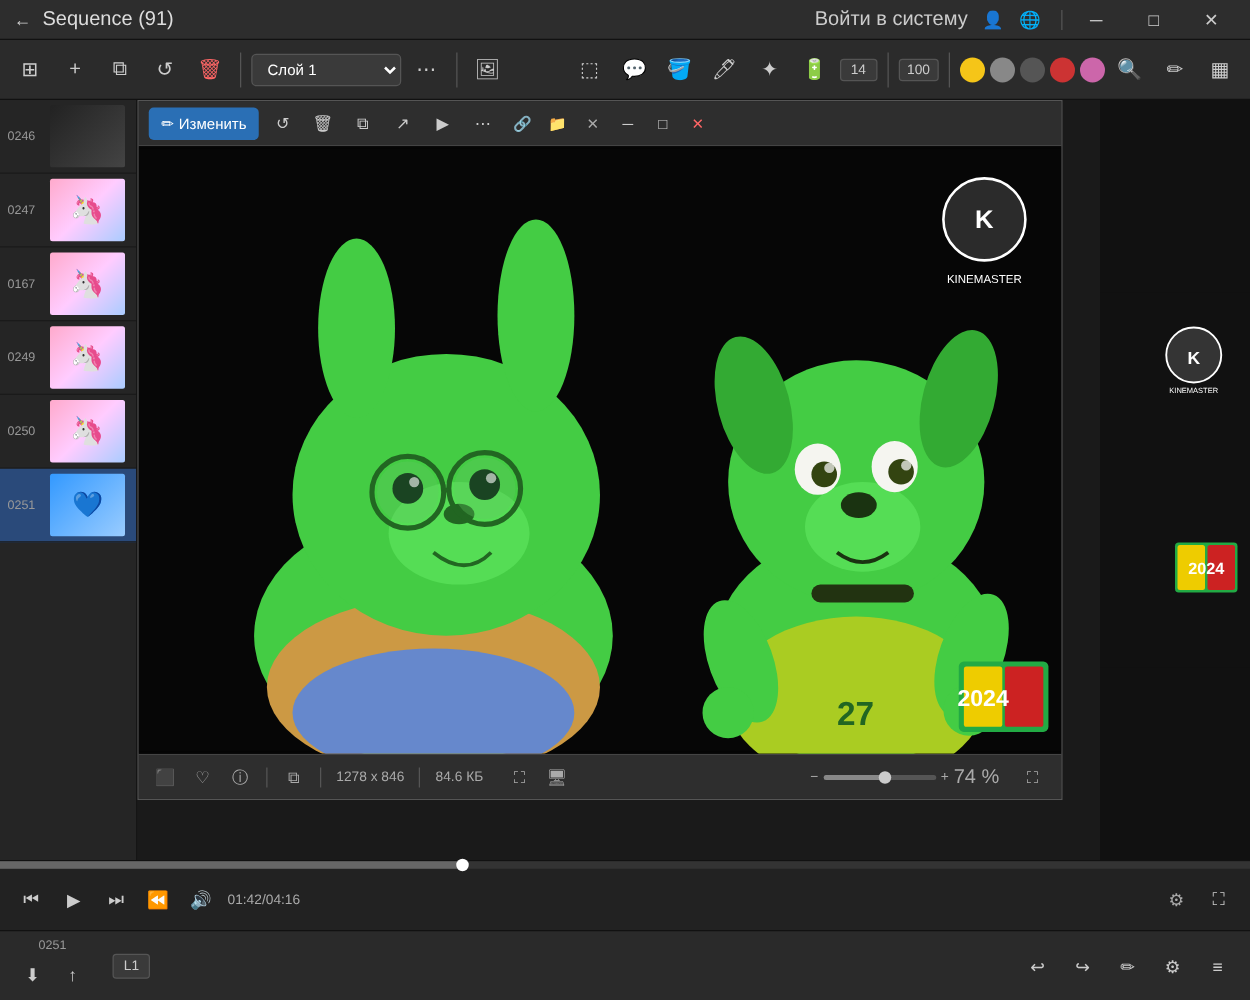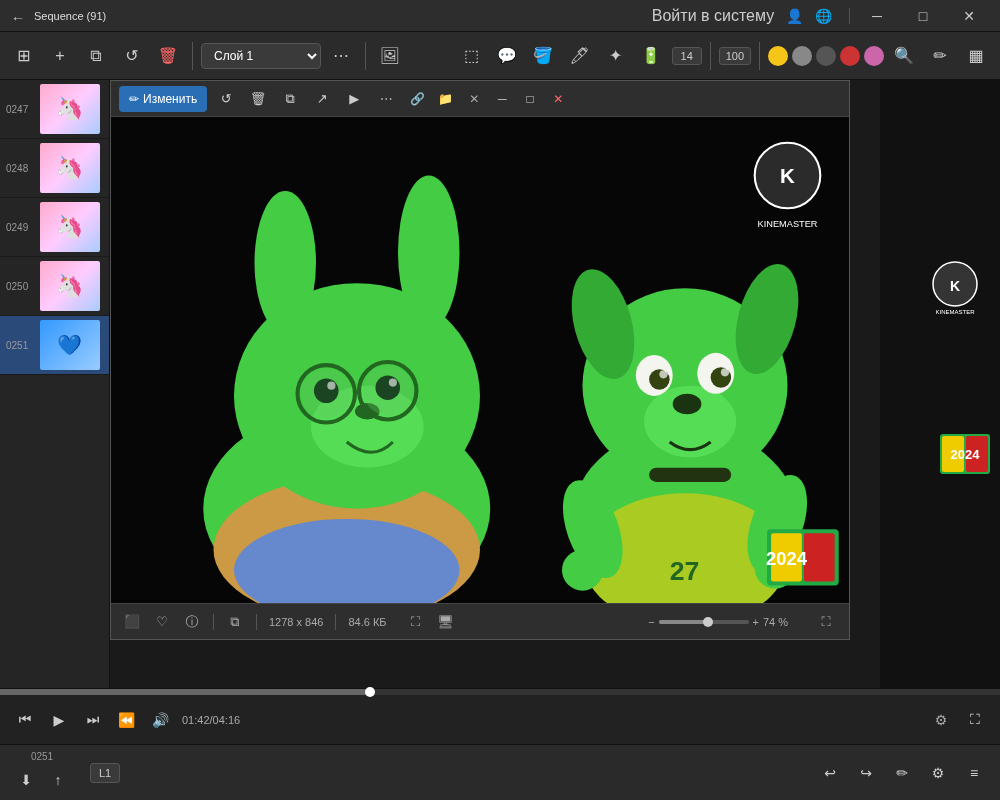--- a/index.html
+++ b/index.html
@@ -27,21 +27,21 @@
       align-items: center;
       gap: 6px;
     }
     .title-bar-back {
       width: 20px; height: 20px;
       display: flex; align-items: center; justify-content: center;
       color: #ccc; font-size: 14px; cursor: pointer;
     }
     .title-bar-title {
       color: #ddd;
-      font-size: 11px;
+      font-size: 16px;
     }
     .title-bar-spacer { flex: 1; }
     .title-bar-right {
       display: flex; align-items: center; gap: 12px;
     }
     .win-controls {
       display: flex; align-items: center;
     }
     .win-btn {
       width: 46px; height: 32px;
@@ -239,21 +239,21 @@
     .zoom-slider-thumb {
       width: 10px; height: 10px;
       background: #ccc;
       border-radius: 50%;
       position: absolute;
       top: -3px;
       left: 55%;
       transform: translateX(-50%);
     }
     .zoom-pct {
-      font-size: 11px; color: #aaa;
+      font-size: 16px; color: #aaa;
       min-width: 40px;
     }
     .expand-btn {
       width: 22px; height: 22px;
       display: flex; align-items: center; justify-content: center;
       font-size: 13px; color: #aaa; cursor: pointer;
     }
 
     
     .right-panel {
@@ -431,30 +431,36 @@
   <div class="color-dot dot-pink"></div>
   <div class="toolbar-icon">🔍</div>
   <div class="toolbar-icon">✏</div>
   <div class="toolbar-icon">▦</div>
 </div>
 
 <div class="main-area">
 
   <div class="thumbnail-panel">
 
+    <div class="thumb-item">
+      <span class="thumb-num">0246</span>
+      <div class="thumb-img thumb-dark">
+        <div style="width:100%;height:100%;background:linear-gradient(135deg,#222,#444);"></div>
+      </div>
+    </div>
 
     <div class="thumb-item">
       <span class="thumb-num">0247</span>
       <div class="thumb-img" style="background:linear-gradient(135deg,#ffaacc,#ffccff,#aaccff);">
         <div style="font-size:22px;line-height:1;">🦄</div>
       </div>
     </div>
 
     <div class="thumb-item">
-      <span class="thumb-num">0248</span>
+      <span class="thumb-num">0167</span>
       <div class="thumb-img" style="background:linear-gradient(135deg,#ffaacc,#ffccff,#aaccff);">
         <div style="font-size:22px;line-height:1;">🦄</div>
       </div>
     </div>
 
     <div class="thumb-item">
       <span class="thumb-num">0249</span>
       <div class="thumb-img" style="background:linear-gradient(135deg,#ffaacc,#ffccff,#aaccff);">
         <div style="font-size:22px;line-height:1;">🦄</div>
       </div>

